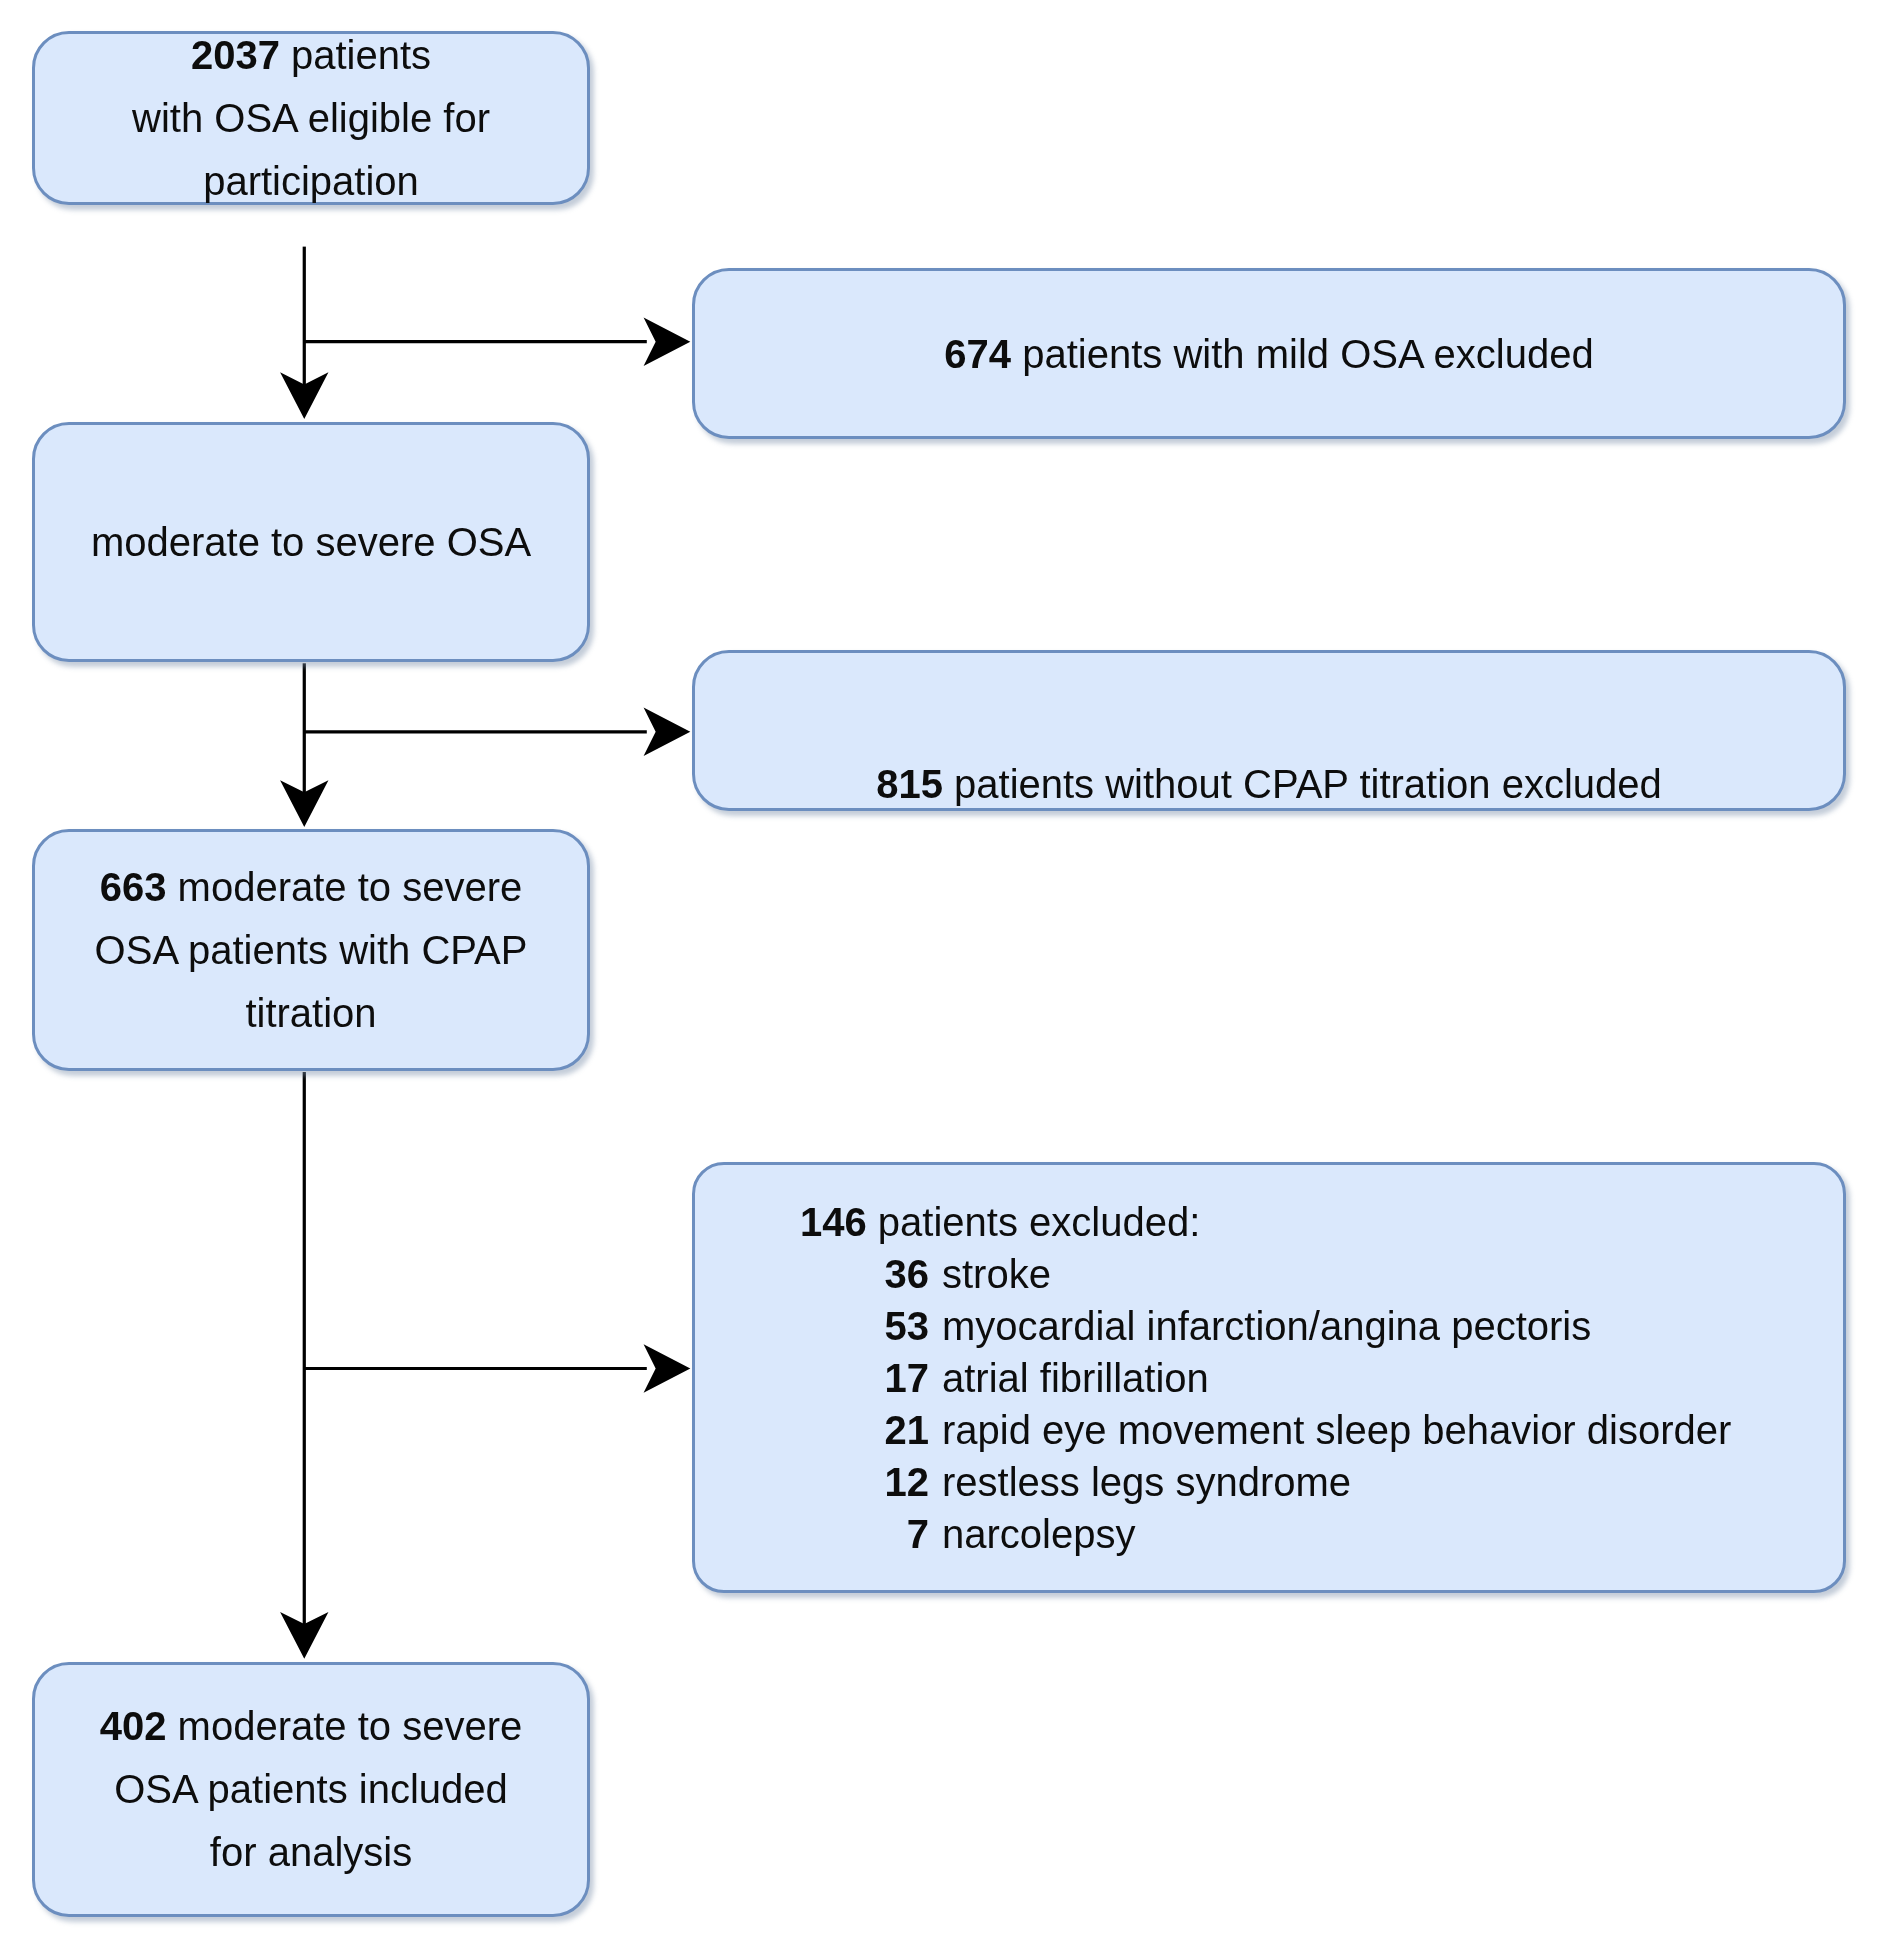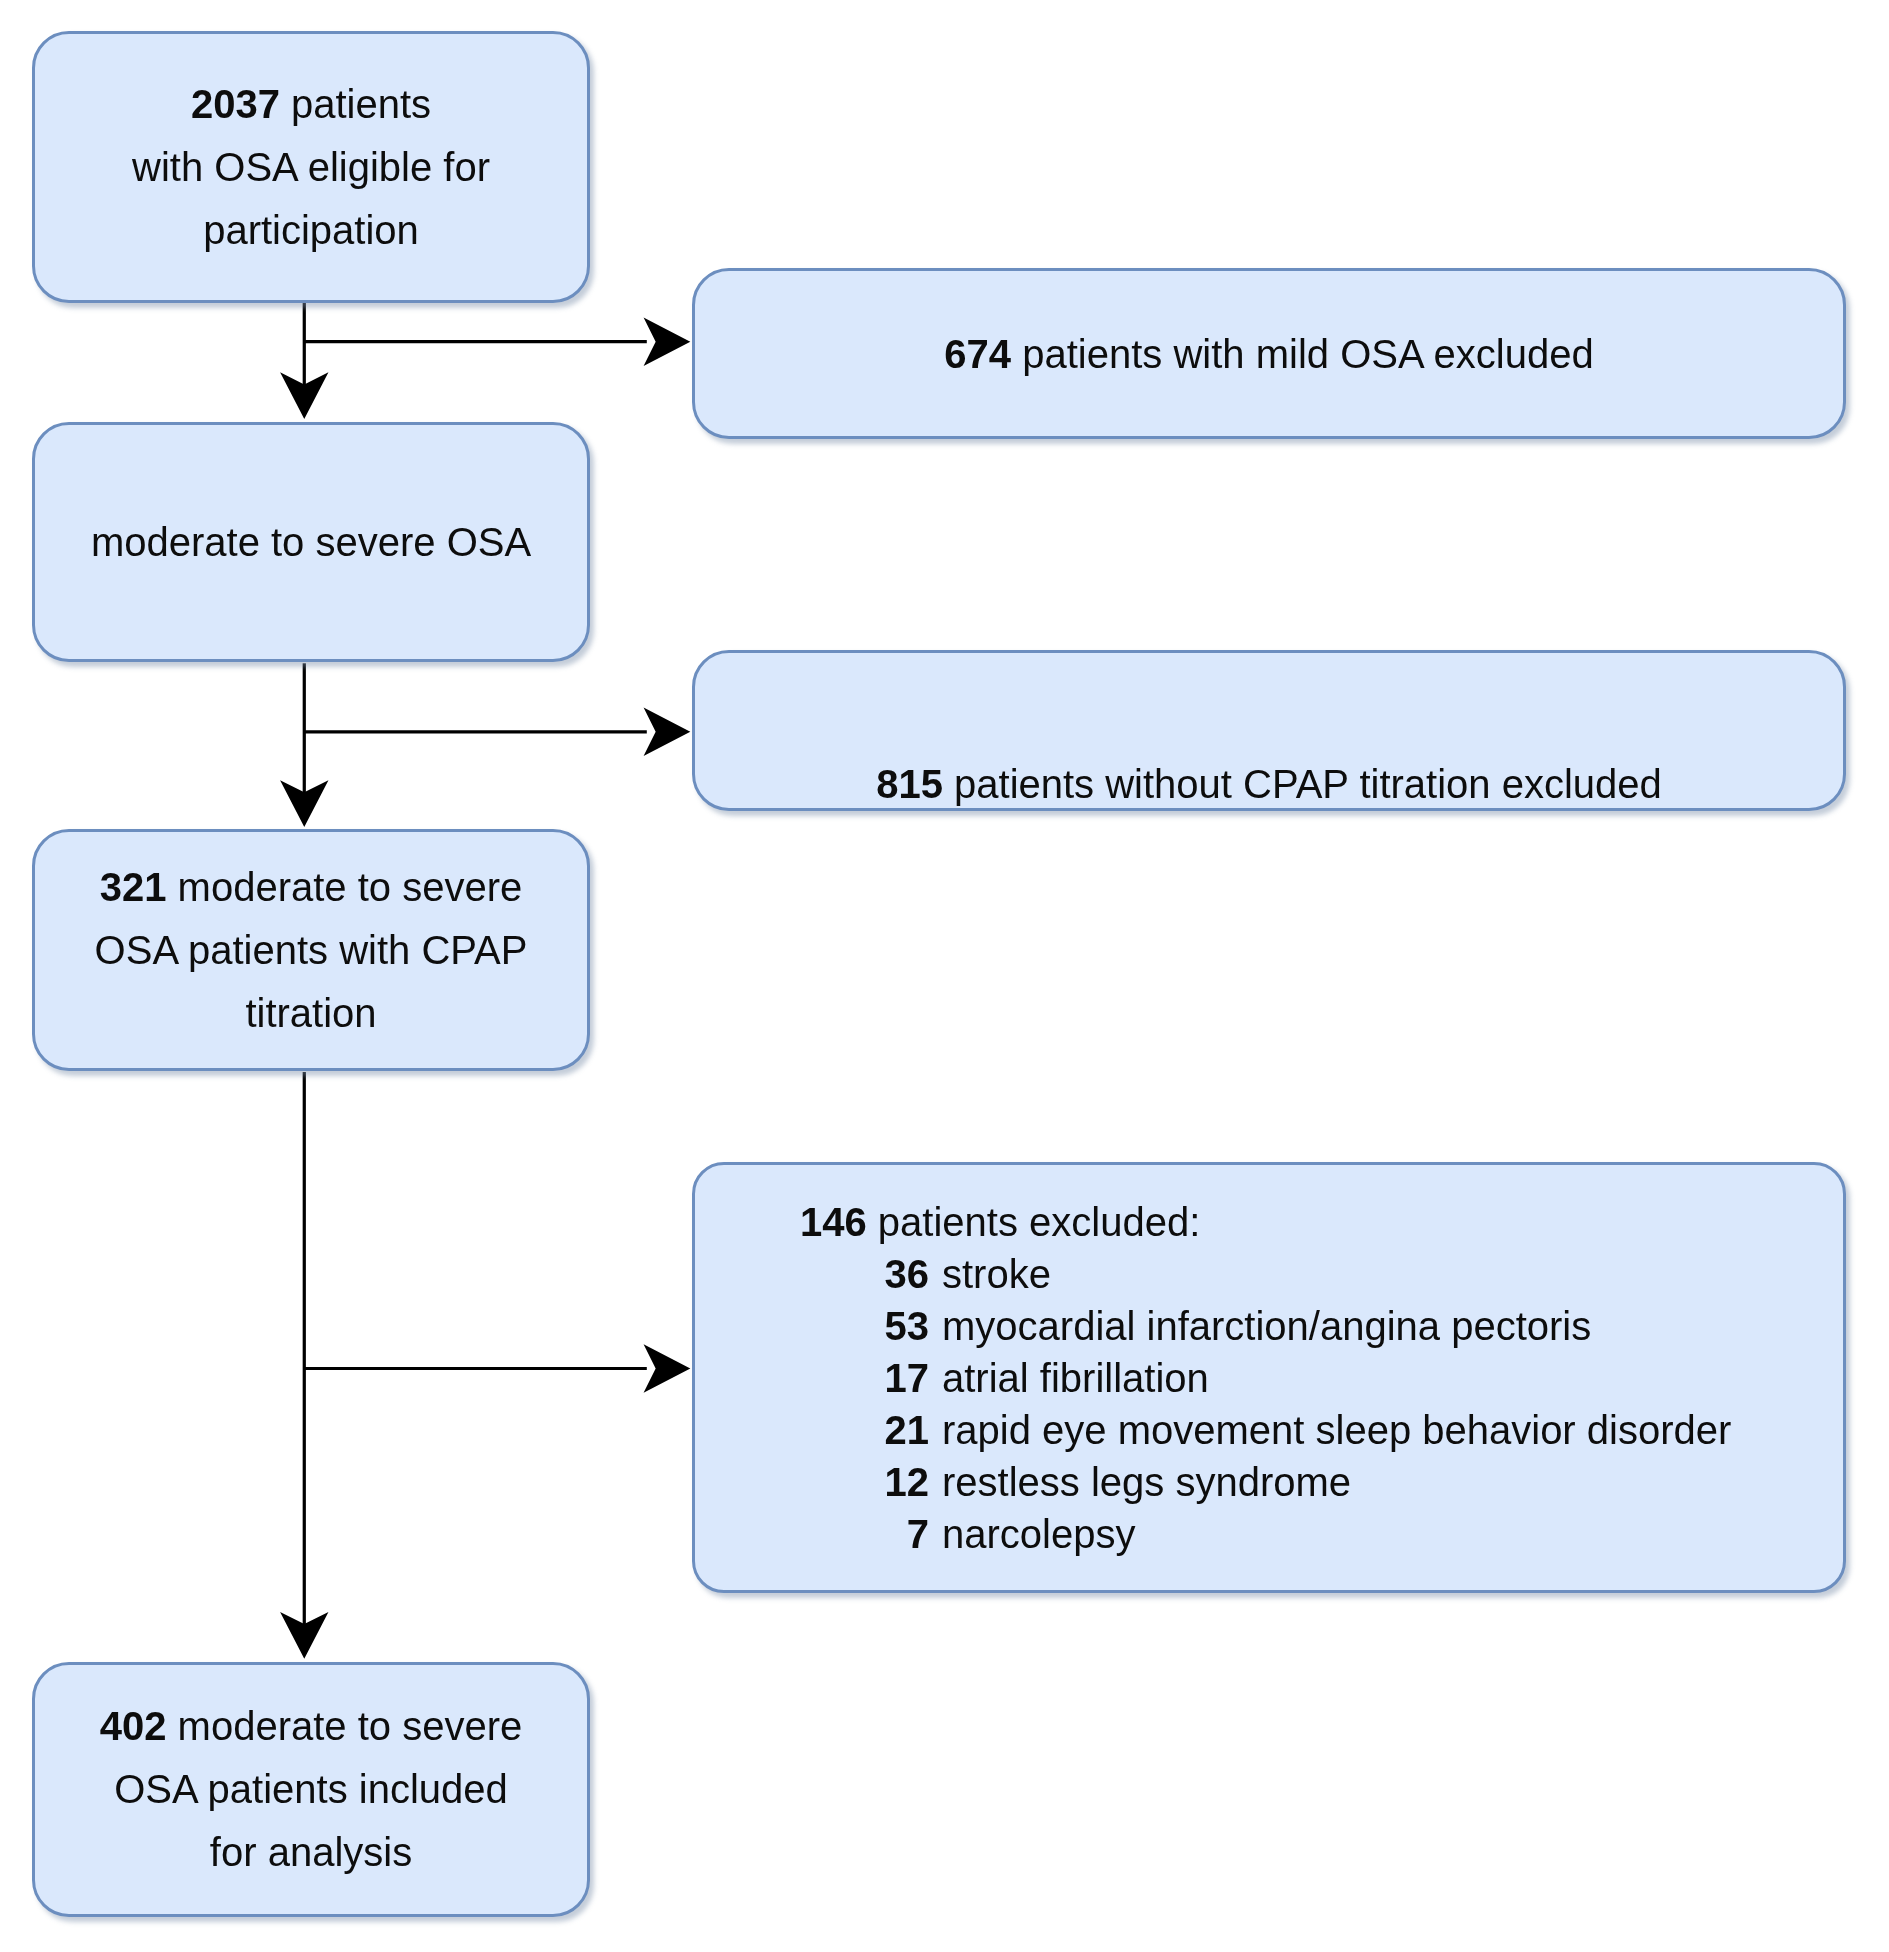--- a/index.html
+++ b/index.html
@@ -76,40 +76,40 @@
     <path class="arrow-line" d="M 377 908 L 802 908"></path>
     <polygon class="arrow-head" points="856,908 798,878 813,908 798,938"></polygon>
 
     <path class="arrow-line" d="M 377 1330 L 377 2018"></path>
     <polygon class="arrow-head" points="377,2058 347,2000 377,2015 407,2000"></polygon>
 
     <path class="arrow-line" d="M 377 1698 L 802 1698"></path>
     <polygon class="arrow-head" points="856,1698 798,1668 813,1698 798,1728"></polygon>
   </svg>
 
-  <div class="box" style="left:32px;top:31px;width:558px;height:272px;">
+  <div class="box" style="left:32px;top:31px;width:558px;height:174px;">
     <span class="line"><b>2037</b><span> patients</span></span>
     <span class="line">with OSA eligible for</span>
     <span class="line">participation</span>
   </div>
 
   <div class="box single" style="left:692px;top:268px;width:1154px;height:171px;align-items:center;">
     <span class="line"><b>674</b><span> patients with mild OSA excluded</span></span>
   </div>
 
   <div class="box" style="left:32px;top:422px;width:558px;height:240px;">
     <span class="line">moderate to severe OSA</span>
   </div>
 
   <div class="box single" style="left:692px;top:650px;width:1154px;height:161px;justify-content:flex-end;">
     <span class="line"><b>815</b><span> patients without CPAP titration excluded</span></span>
   </div>
 
   <div class="box" style="left:32px;top:829px;width:558px;height:242px;">
-    <span class="line"><b>321</b><span> moderate to severe</span></span>
+    <span class="line"><b>663</b><span> moderate to severe</span></span>
     <span class="line">OSA patients with CPAP</span>
     <span class="line">titration</span>
   </div>
 
   <div class="box list" style="left:692px;top:1162px;width:1154px;height:431px;">
     <span class="line"><b>146</b><span> patients excluded:</span></span>
     <span class="line list-item"><span class="num">36</span><span>stroke</span></span>
     <span class="line list-item"><span class="num">53</span><span>myocardial infarction/angina pectoris</span></span>
     <span class="line list-item"><span class="num">17</span><span>atrial fibrillation</span></span>
     <span class="line list-item"><span class="num">21</span><span>rapid eye movement sleep behavior disorder</span></span>

